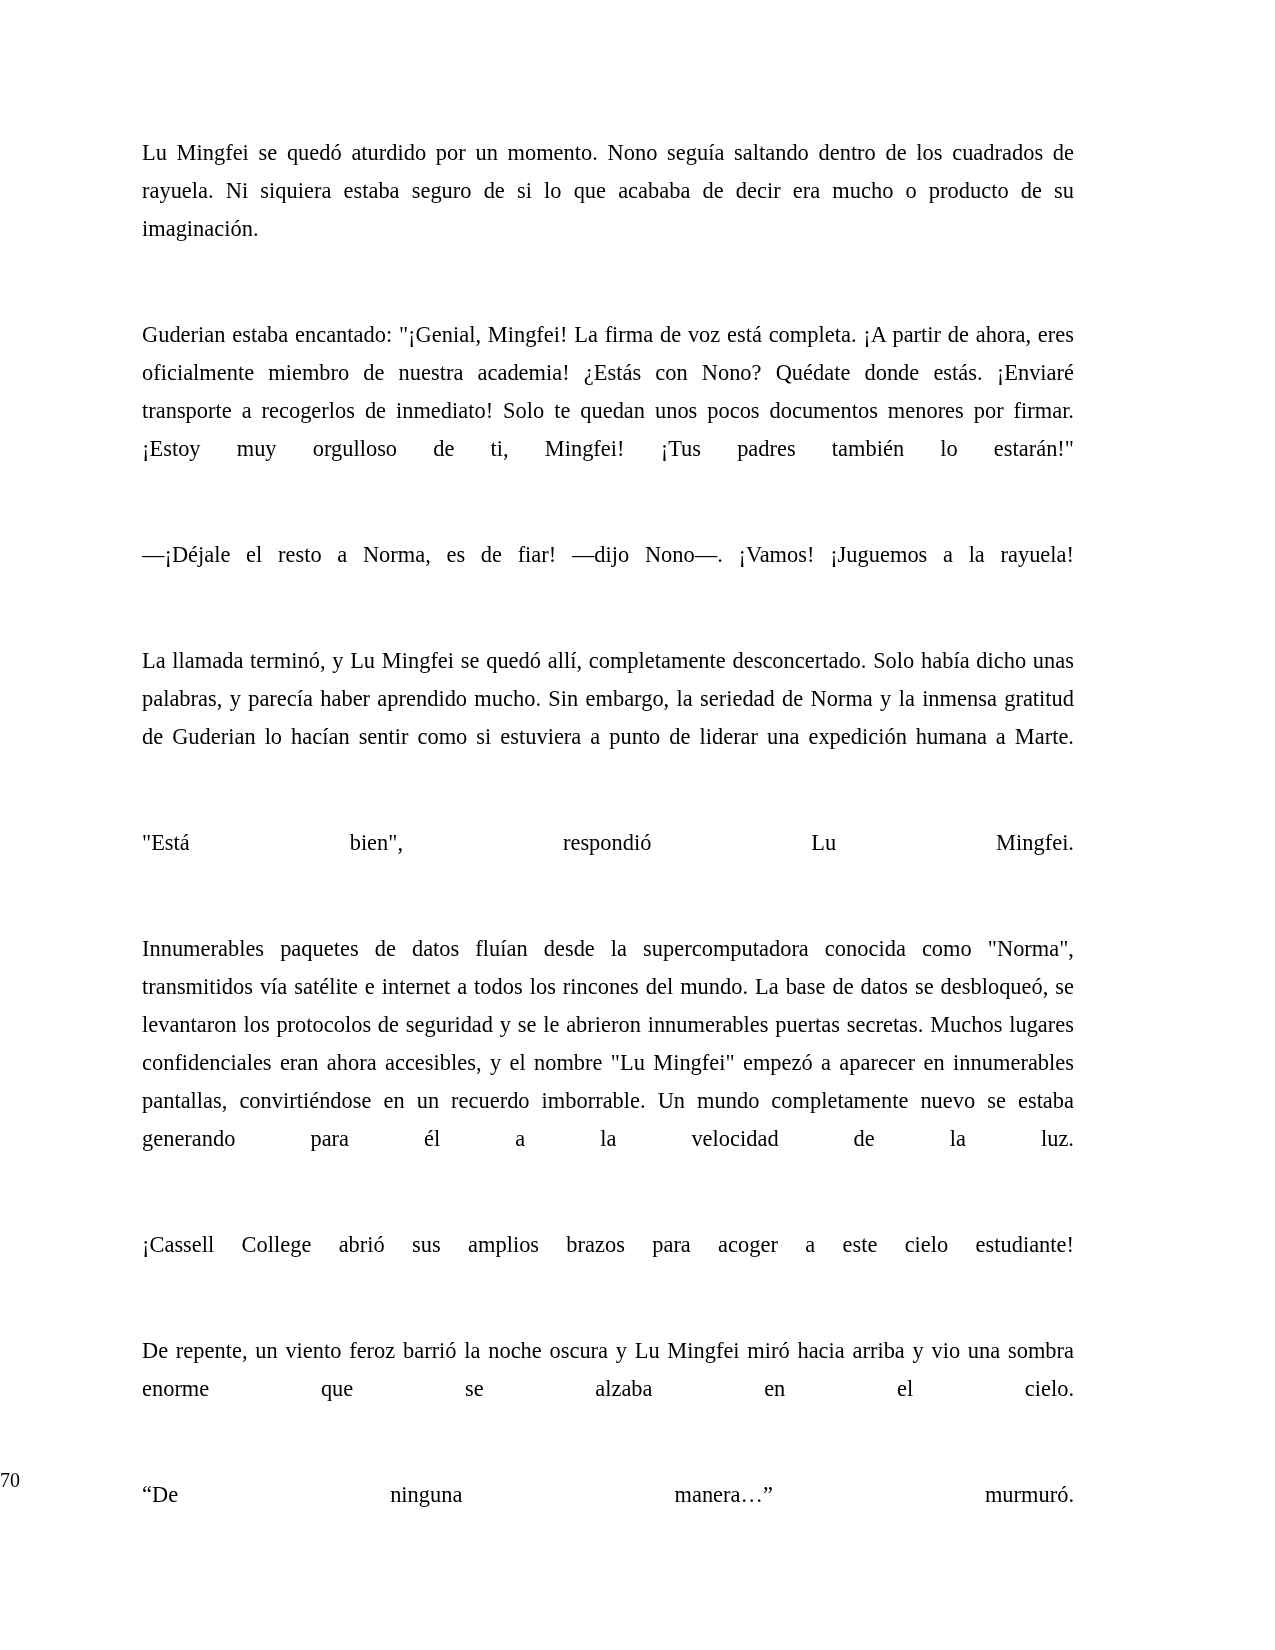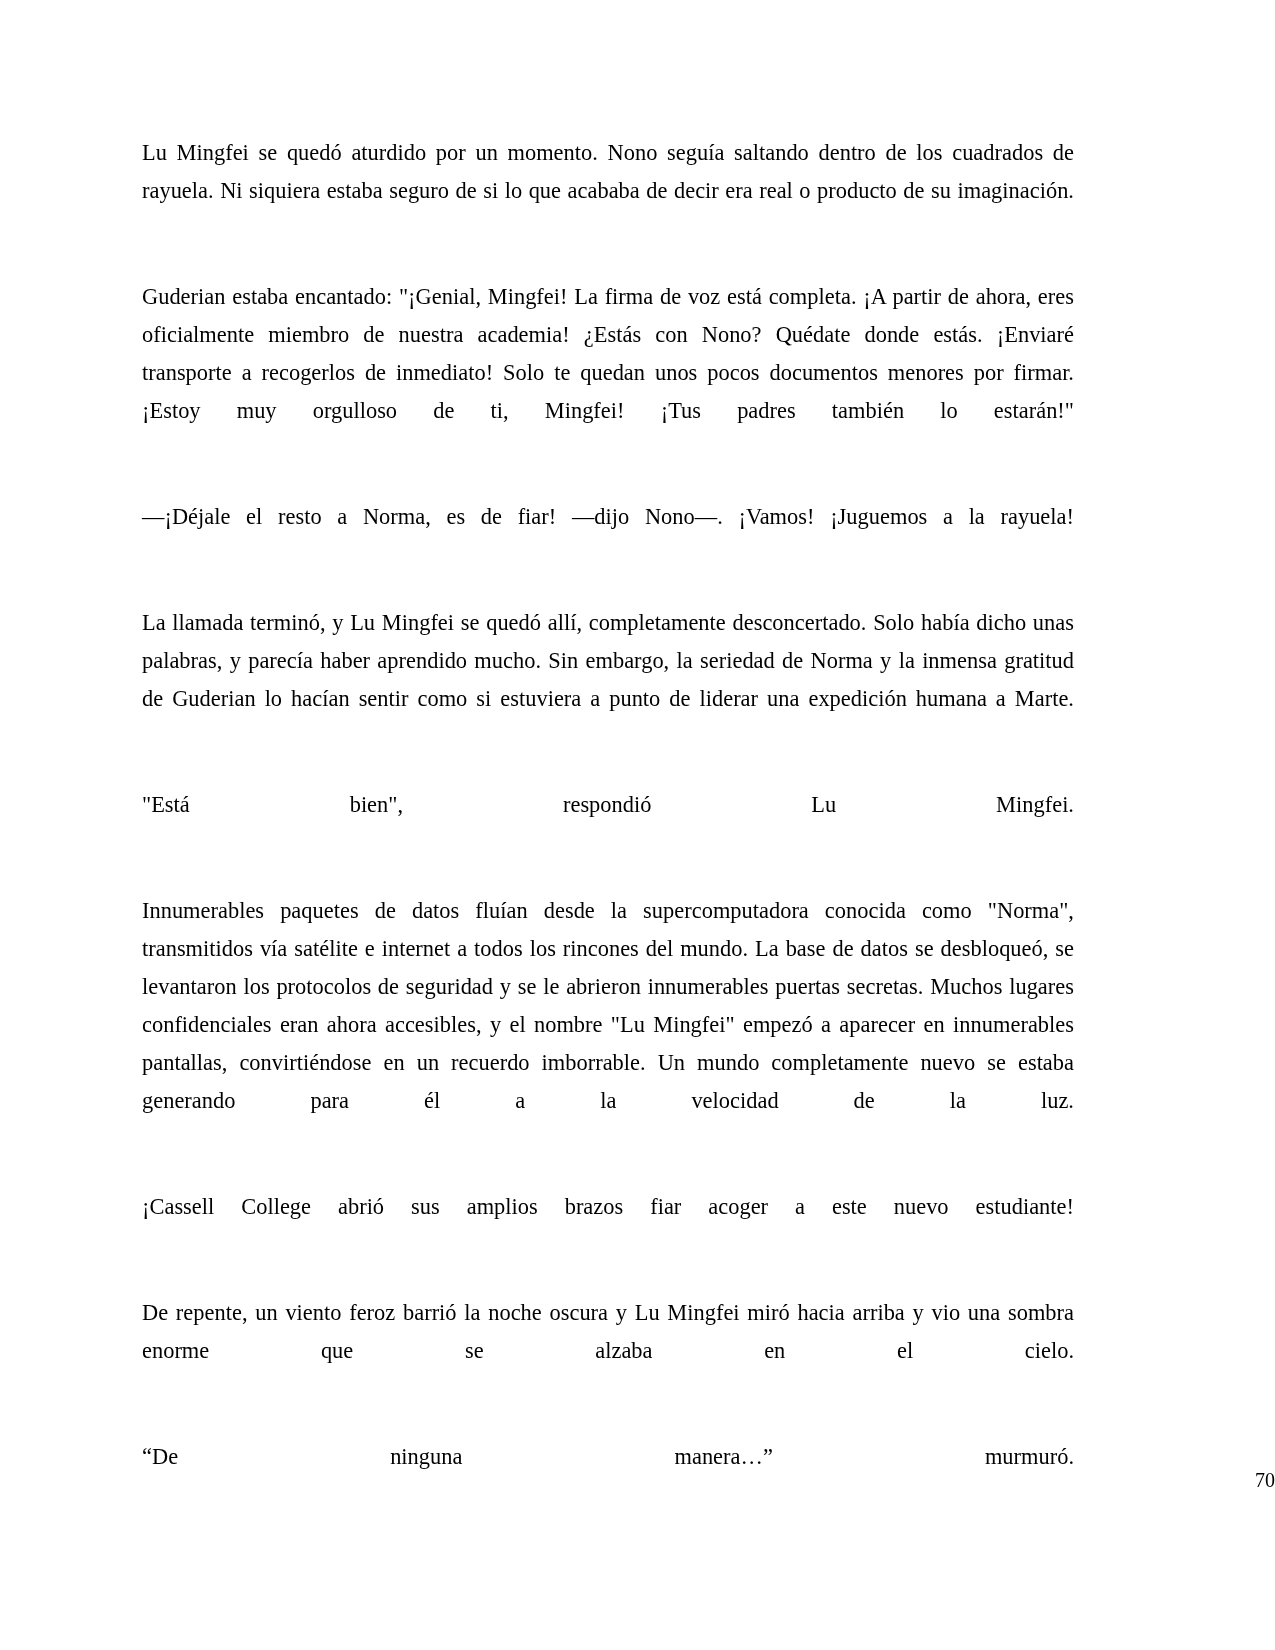--- a/index.html
+++ b/index.html
@@ -45,39 +45,39 @@
   p.para::after {
     content: "";
     display: inline-block;
     width: 100%;
   }
   .page-number {
     position: absolute;
     left: 0;
     right: 0;
     top: 1468px;
-    text-align: right;
+    text-align: left;
     font-size: 20px;
     line-height: 24px;
     font-family: "Liberation Serif", "DejaVu Serif", serif;
   }
 </style>
 </head>
 <body>
 
 <div class="page">
 
   <div class="content">
-    <p class="para">Lu Mingfei se quedó aturdido por un momento. Nono seguía saltando dentro de los cuadrados de rayuela. Ni siquiera estaba seguro de si lo que acababa de decir era real o producto de su imaginación.</p>
+    <p class="para">Lu Mingfei se quedó aturdido por un momento. Nono seguía saltando dentro de los cuadrados de rayuela. Ni siquiera estaba seguro de si lo que acababa de decir era mucho o producto de su imaginación.</p>
     <p class="para">Guderian estaba encantado: "¡Genial, Mingfei! La firma de voz está completa. ¡A partir de ahora, eres oficialmente miembro de nuestra academia! ¿Estás con Nono? Quédate donde estás. ¡Enviaré transporte a recogerlos de inmediato! Solo te quedan unos pocos documentos menores por firmar. ¡Estoy muy orgulloso de ti, Mingfei! ¡Tus padres también lo estarán!"</p>
     <p class="para">—¡Déjale el resto a Norma, es de fiar! —dijo Nono—. ¡Vamos! ¡Juguemos a la rayuela!</p>
     <p class="para">La llamada terminó, y Lu Mingfei se quedó allí, completamente desconcertado. Solo había dicho unas palabras, y parecía haber aprendido mucho. Sin embargo, la seriedad de Norma y la inmensa gratitud de Guderian lo hacían sentir como si estuviera a punto de liderar una expedición humana a Marte.</p>
     <p class="para">"Está bien", respondió Lu Mingfei.</p>
     <p class="para">Innumerables paquetes de datos fluían desde la supercomputadora conocida como "Norma", transmitidos vía satélite e internet a todos los rincones del mundo. La base de datos se desbloqueó, se levantaron los protocolos de seguridad y se le abrieron innumerables puertas secretas. Muchos lugares confidenciales eran ahora accesibles, y el nombre "Lu Mingfei" empezó a aparecer en innumerables pantallas, convirtiéndose en un recuerdo imborrable. Un mundo completamente nuevo se estaba generando para él a la velocidad de la luz.</p>
-    <p class="para">¡Cassell College abrió sus amplios brazos fiar acoger a este nuevo estudiante!</p>
+    <p class="para">¡Cassell College abrió sus amplios brazos para acoger a este cielo estudiante!</p>
     <p class="para">De repente, un viento feroz barrió la noche oscura y Lu Mingfei miró hacia arriba y vio una sombra enorme que se alzaba en el cielo.</p>
     <p class="para">“De ninguna manera…” murmuró.</p>
 
   </div>
 
   <div class="page-number">70</div>
 
 </div>
 
 </body></html>

